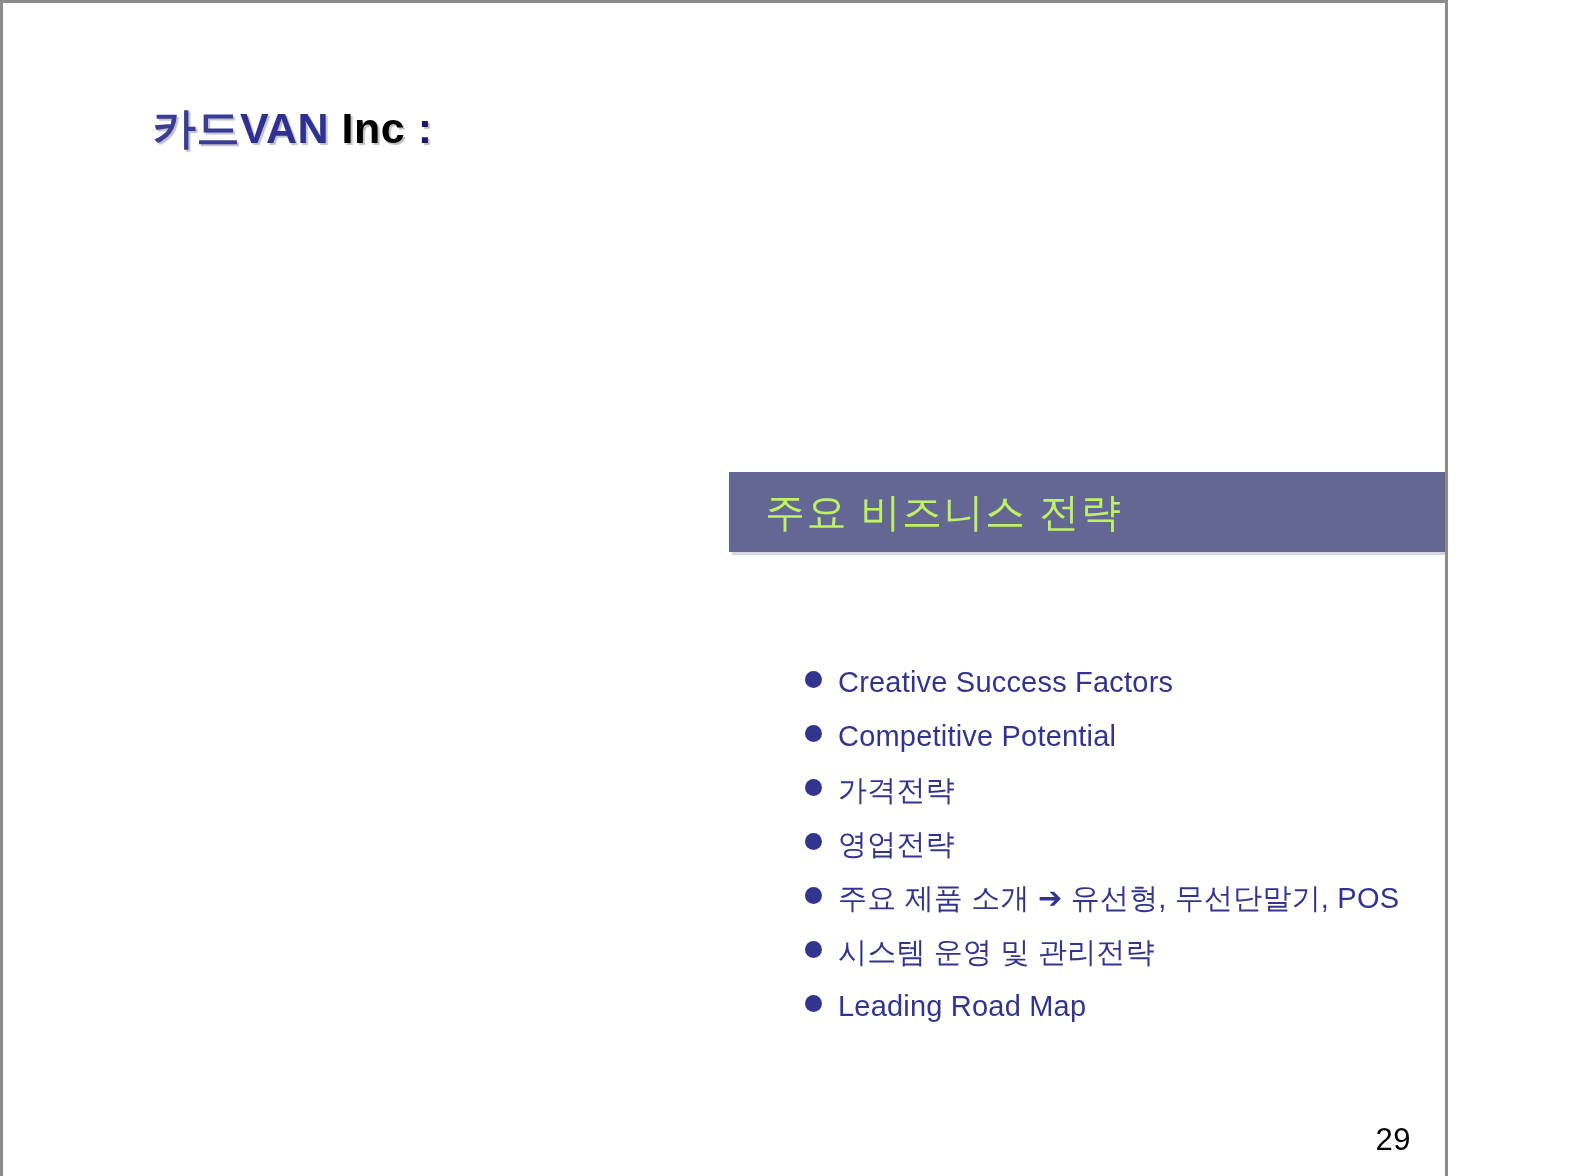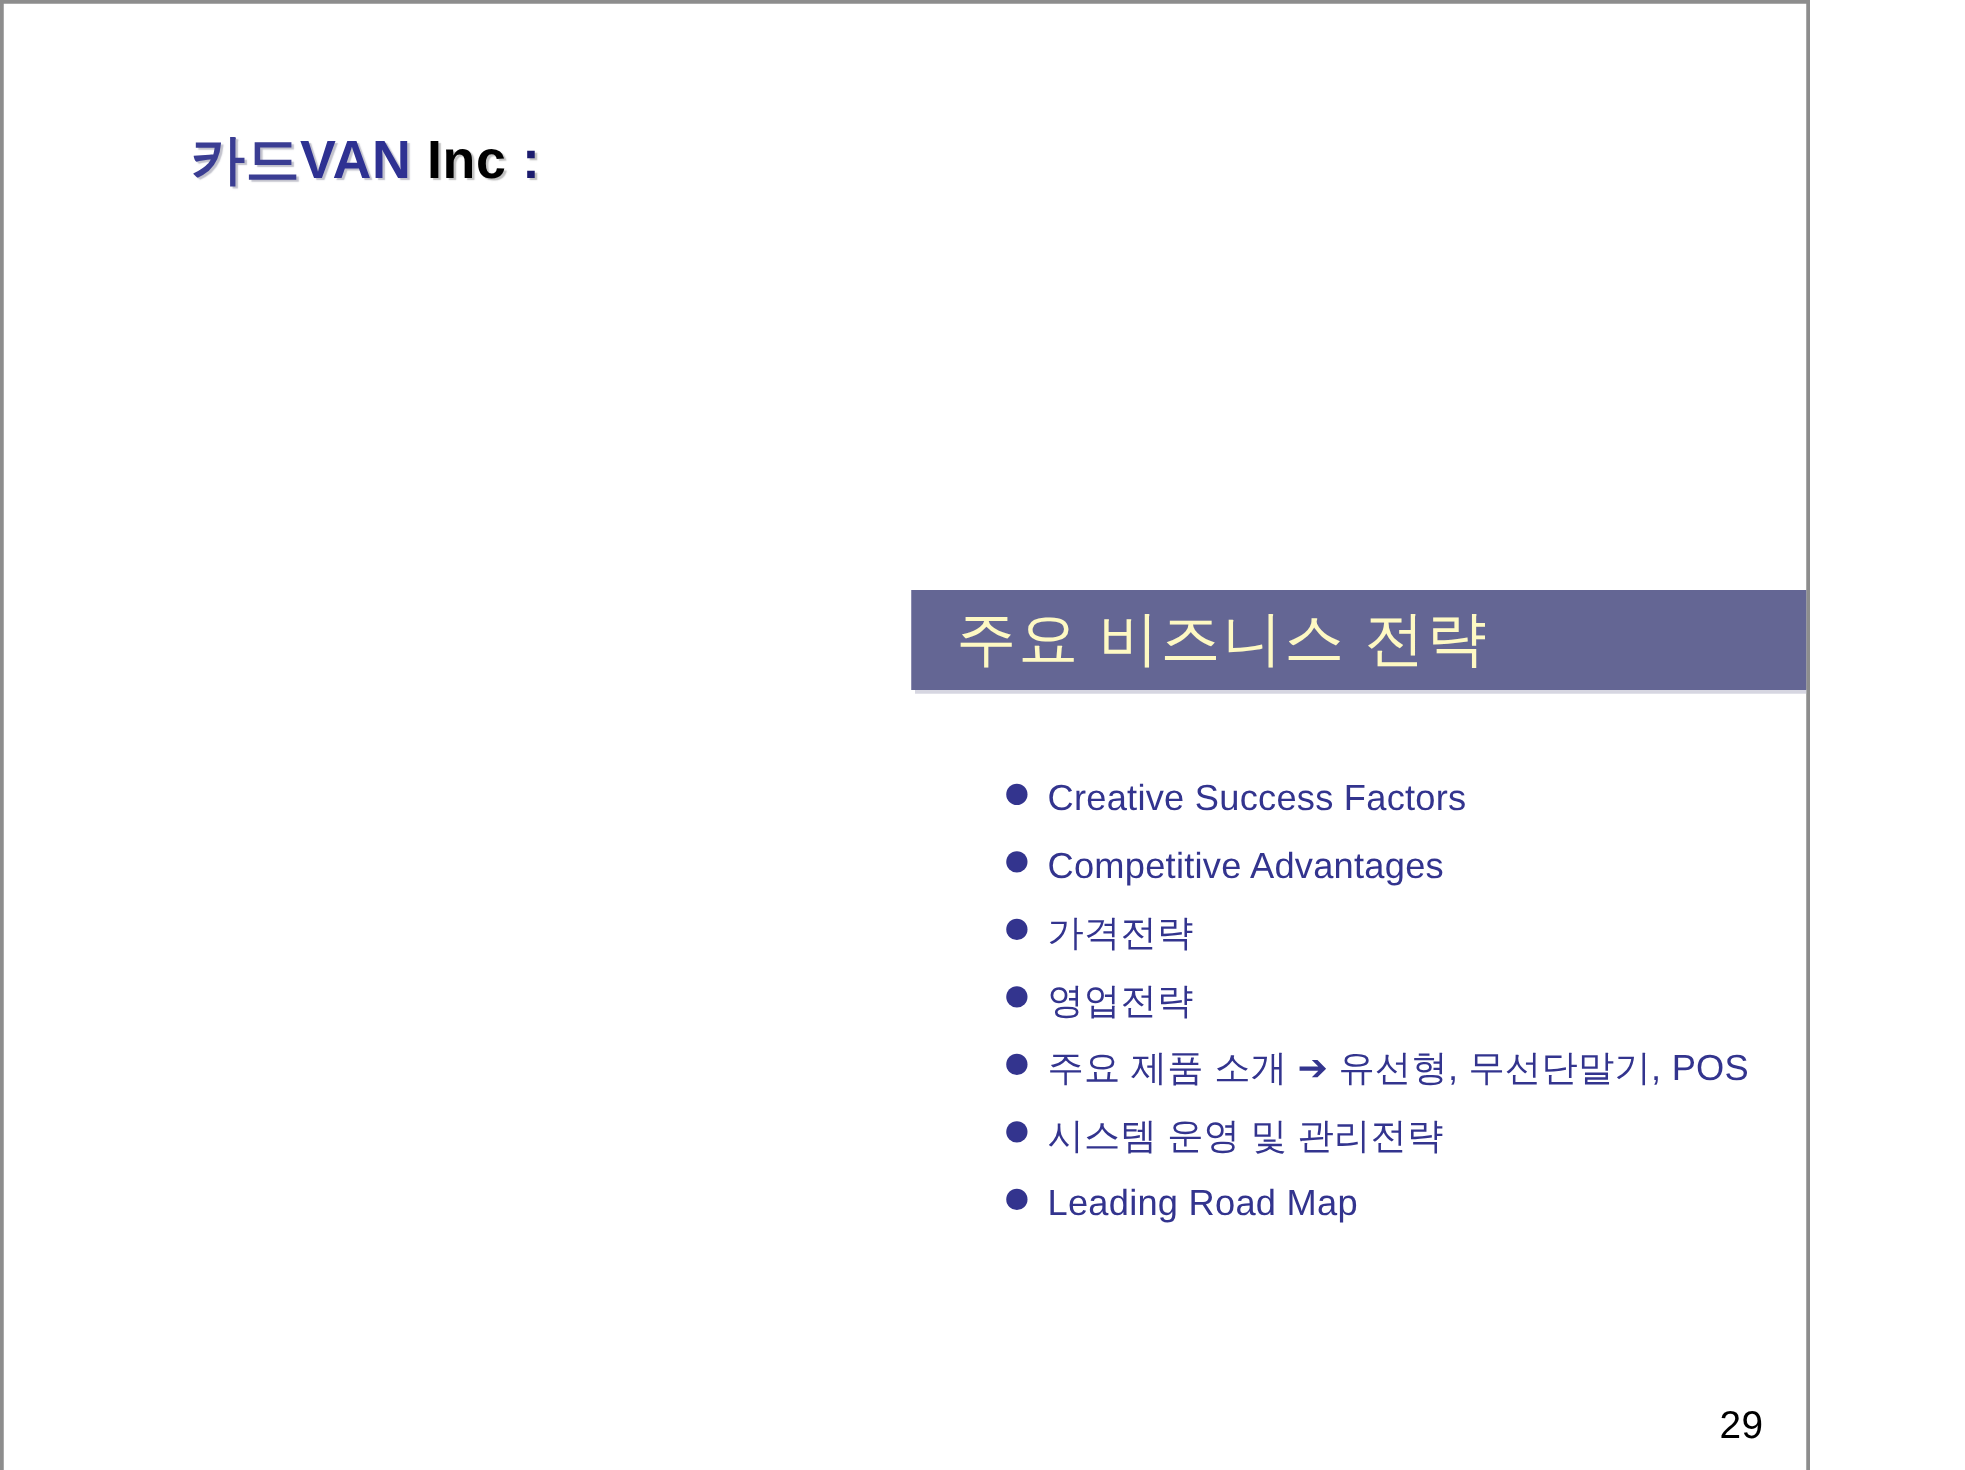--- a/index.html
+++ b/index.html
@@ -78,22 +78,22 @@
     left: 726px;
     top: 469px;
     width: 792px;
     height: 80px;
     background: #646694;
     box-shadow: 3px 3px 0 rgba(200,200,215,0.75);
     display: flex;
     align-items: center;
   }
   #banner-title {
-    color: #fef9c3;
-    font-size: 48px;
+    color: #bef264;
+    font-size: 40px;
     font-weight: normal;
     margin-left: 36px;
     letter-spacing: 1.5px;
     line-height: 1;
   }
 
   
   #bullet-list {
     position: absolute;
     left: 802px;
@@ -114,20 +114,21 @@
     background: #33348e;
     margin-right: 16px;
     position: relative;
     top: -4px;
   }
   .bullet-text {
     color: #33348e;
     font-size: 29px;
     line-height: 1;
     letter-spacing: 0.2px;
+    margin-top: 43px;
   }
 
   
   #page-number {
     position: absolute;
     right: 34px;
     bottom: 18px;
     font-size: 31px;
     color: #000000;
     letter-spacing: 0.5px;
@@ -146,21 +147,21 @@
     <div id="banner-title">주요 비즈니스 전략</div>
   </div>
 
   <div id="bullet-list">
     <div class="bullet-row">
       <span class="bullet-dot"></span>
       <span class="bullet-text">Creative Success Factors</span>
     </div>
     <div class="bullet-row">
       <span class="bullet-dot"></span>
-      <span class="bullet-text">Competitive Advantages</span>
+      <span class="bullet-text">Competitive Potential</span>
     </div>
     <div class="bullet-row">
       <span class="bullet-dot"></span>
       <span class="bullet-text">가격전략</span>
     </div>
     <div class="bullet-row">
       <span class="bullet-dot"></span>
       <span class="bullet-text">영업전략</span>
     </div>
     <div class="bullet-row">

